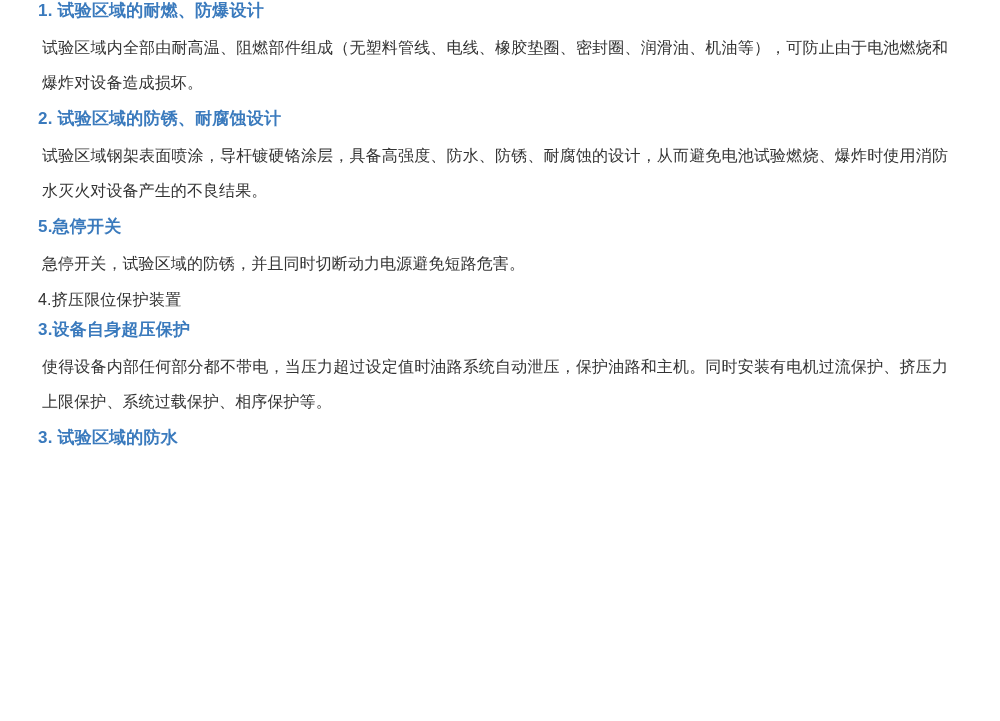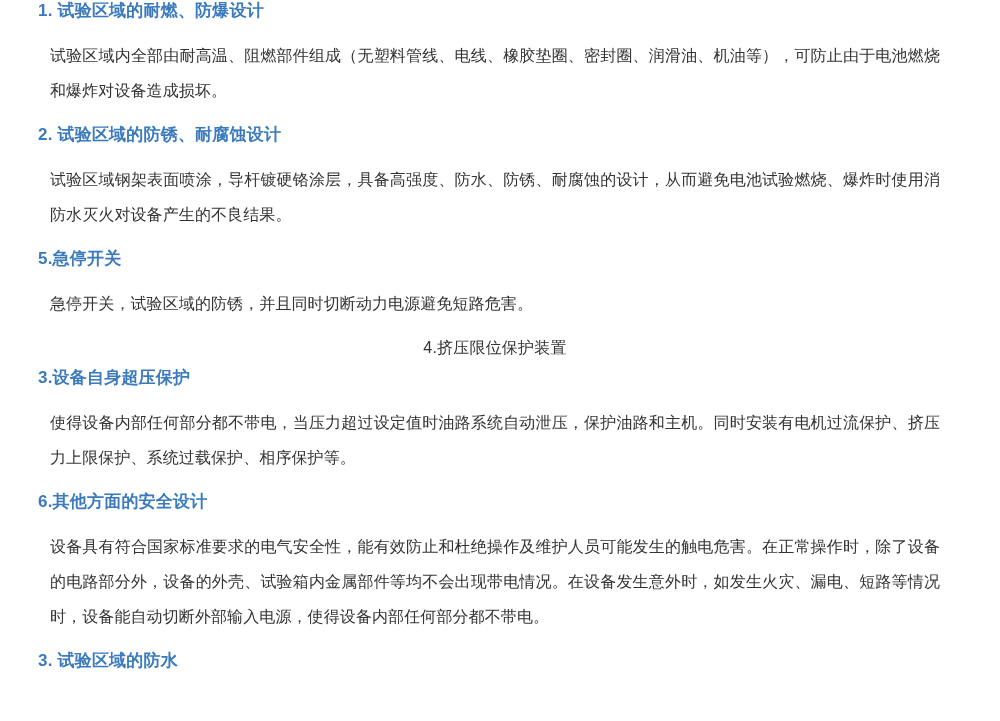--- a/index.html
+++ b/index.html
@@ -32,27 +32,26 @@
     padding: 0;
     letter-spacing: 0.2px;
   }
   .heading.first {
     margin-top: -4px;
   }
   .heading.plain {
     color: #333333;
     font-weight: normal;
     font-size: 16px;
-    text-align: center;
   }
   .para {
     color: #333333;
     font-size: 16px;
     line-height: 35px;
-    margin: 12px;
+    margin: 4px;
     padding: 0;
     text-align: justify;
     text-justify: inter-ideograph;
     letter-spacing: 0.1px;
   }
 </style>
 </head>
 <body>
 
 <div class="page">
@@ -74,22 +73,18 @@
 
   <div class="doc-section">
     <h3 class="heading plain">4.挤压限位保护装置</h3>
   </div>
 
   <div class="doc-section">
     <h3 class="heading">3.设备自身超压保护</h3>
     <p class="para">使得设备内部任何部分都不带电，当压力超过设定值时油路系统自动泄压，保护油路和主机。同时安装有电机过流保护、挤压力上限保护、系统过载保护、相序保护等。</p>
   </div>
 
-  <div class="doc-section">
-    <h3 class="heading">6.其他方面的安全设计</h3>
-    <p class="para">设备具有符合国家标准要求的电气安全性，能有效防止和杜绝操作及维护人员可能发生的触电危害。在正常操作时，除了设备的电路部分外，设备的外壳、试验箱内金属部件等均不会出现带电情况。在设备发生意外时，如发生火灾、漏电、短路等情况时，设备能自动切断外部输入电源，使得设备内部任何部分都不带电。</p>
-  </div>
 
   <div class="doc-section">
     <h3 class="heading">3. 试验区域的防水</h3>
   </div>
 
 </div>
 
 </body></html>

